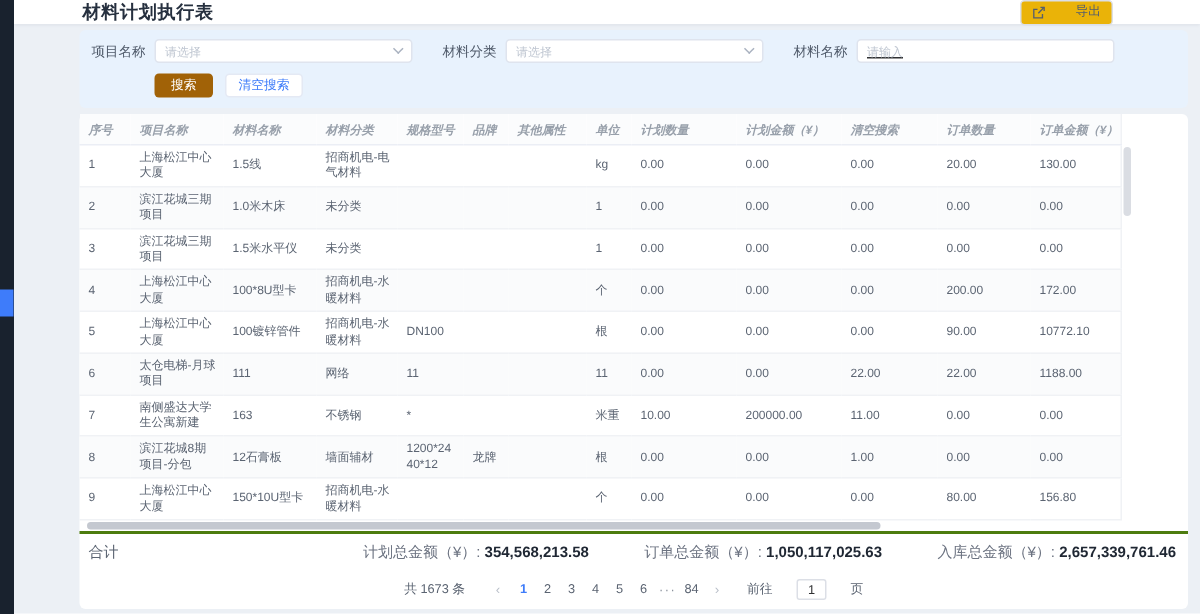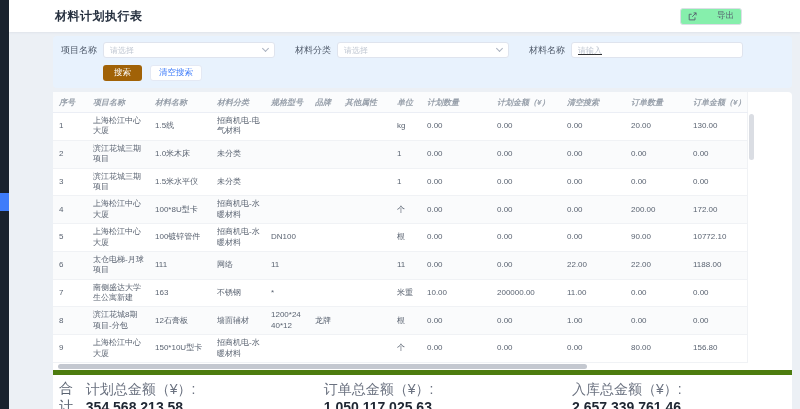--- a/index.html
+++ b/index.html
@@ -10,28 +10,28 @@
     color: #5b6472;
   }
   
   .rail { position: fixed; left: 0; top: 0; bottom: 0; width: 9px; background: #19222e; z-index: 5; }
   .rail-active { position: absolute; left: 0; top: 193px; width: 100%; height: 18px; background: #3e7cfa; }
 
   .main { margin-left: 9px; }
 
   
   .app-header {
-    height: 32px; background: #fff; display: flex; align-items: center;
+    height: 16px; background: #fff; display: flex; align-items: center;
     padding: 0 58px 0 46px; box-shadow: 0 1px 2px rgba(30,40,60,.06);
   }
   .page-title { font-size: 12px; font-weight: 700; color: #26303f; letter-spacing: .5px; }
   .export-btn {
     margin-left: auto; display: inline-flex; align-items: center; gap: 20px;
     height: 17px; padding: 0 7px; font-size: 8.5px; color: #555e6d;
-    background: #86efac; border: 1px solid #dcdfe6; border-radius: 3px; cursor: pointer;
+    background: #eab308; border: 1px solid #dcdfe6; border-radius: 3px; cursor: pointer;
     font-family: inherit;
   }
 
   .content { margin: 4px 8px 0 44px; }
 
   
   .filter-panel { background: #e8f2fd; border-radius: 4px; padding: 6px 8px 7px 8px; }
   .filter-row { display: flex; align-items: center; gap: 20px; }
   .filter-group { display: flex; align-items: center; gap: 6px; }
   .filter-group label { font-size: 9px; color: #4e5969; white-space: nowrap; }
@@ -67,22 +67,22 @@
   }
   tbody tr:nth-child(even) { background: #fafbfc; }
   .vscroll { position: absolute; left: 696px; top: 22px; bottom: 3px; width: 5px; }
   .vthumb { width: 5px; height: 46px; background: #dadde3; border-radius: 3px; }
 
   .hscroll { height: 7px; position: relative; margin: 0 2px; }
   .hthumb { position: absolute; left: 3px; top: 1px; height: 5px; width: 72%; background: #c4c8d0; border-radius: 3px; cursor: pointer; }
 
   
   .summary {
-    display: flex; align-items: center; border-top: 5px solid #4d7c0f;
-    padding: 5px 8px 5px 6px; font-size: 14px;
+    display: flex; align-items: center; border-top: 2px solid #4d7c0f;
+    padding: 5px 8px 5px 6px; font-size: 10px;
   }
   .sum-label { color: #5b6472; }
   .totals { margin-left: auto; display: flex; gap: 37px; }
   .total-group .tl { color: #6b7280; }
   .total-group .tv { color: #1f2733; font-weight: 700; }
 
   
   .pagination {
     display: flex; align-items: center; justify-content: center; gap: 3px;
     padding: 5px 0 6px 0; font-size: 8.5px; color: #5b6472;

